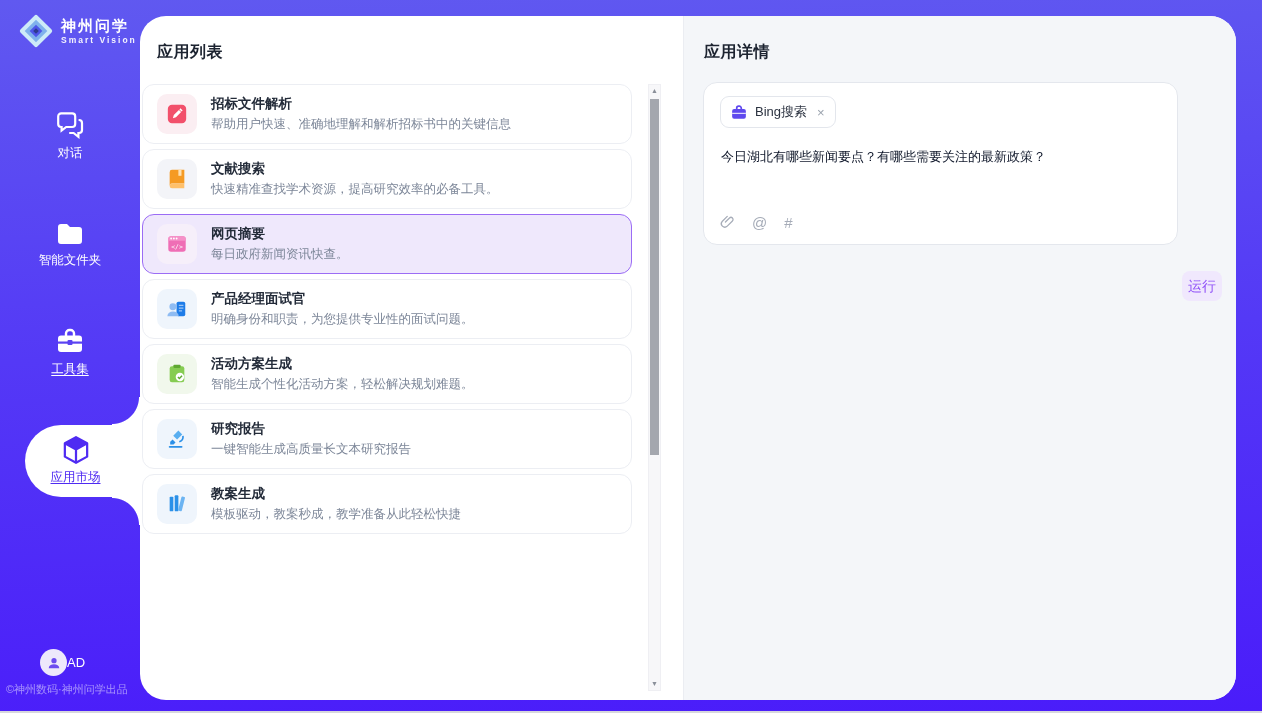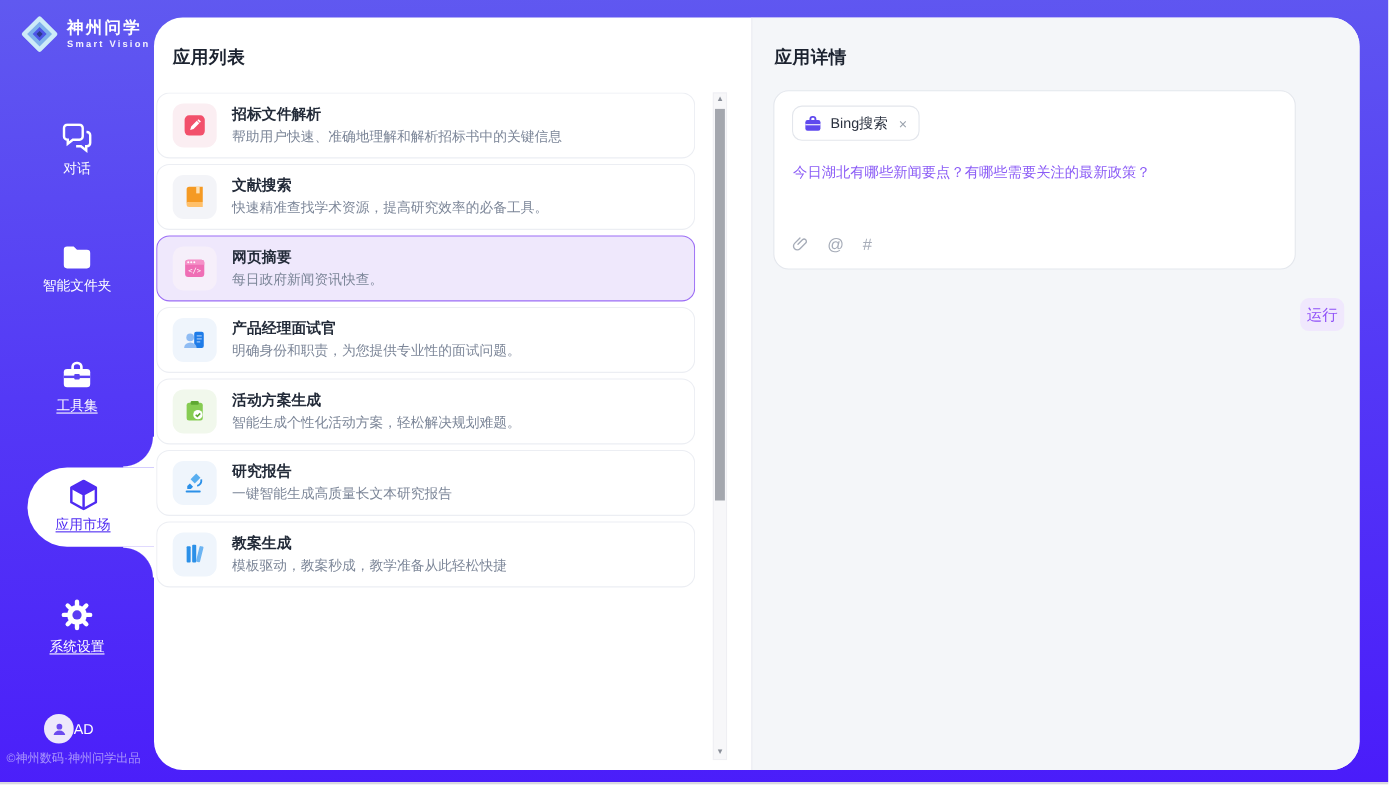--- a/index.html
+++ b/index.html
@@ -61,21 +61,21 @@
   .scroll-thumb{position:absolute;left:1px;top:14px;width:9px;height:356px;background:#A4A7AE;cursor:grab;}
   
   .detail-col{position:absolute;left:543px;top:0;right:0;height:100%;background:#F4F6F9;border-left:1px solid #EBEDF2;}
   .detail-card{position:absolute;left:19px;top:66px;width:475px;height:163px;background:#fff;border:1px solid #E4E7ED;border-radius:14px;box-sizing:border-box;}
   .tool-tag{
     position:absolute;left:16px;top:13px;display:inline-flex;align-items:center;gap:8px;
     padding:6px 10px;border:1px solid #E3E6EC;border-radius:9px;background:#fff;cursor:default;
   }
   .tool-tag .label{font-size:13px;color:#2b3240;}
   .tool-tag .close{font-size:13px;color:#9aa2ad;margin-left:2px;cursor:pointer;}
-  .prompt-text{position:absolute;left:17px;top:64px;right:16px;font-size:13px;color:#8b5cf6;line-height:19px;}
+  .prompt-text{position:absolute;left:17px;top:64px;right:16px;font-size:13px;color:#0f172a;line-height:19px;}
   .composer-icons{position:absolute;left:16px;bottom:13px;display:flex;align-items:center;gap:17px;color:#A6ACB8;}
   .composer-icons .glyph{font-size:15px;color:#A6ACB8;cursor:pointer;}
   .run-btn{
     position:absolute;right:14px;top:255px;height:30px;padding:0 6px;border:none;border-radius:8px;
     background:#F0E8FD;color:#9052F8;font-size:14px;line-height:30px;cursor:pointer;
     font-family:inherit;
   }
 </style>
 </head>
 <body>
@@ -129,33 +129,20 @@
 
     <div class="active-blob">
       <svg width="28" height="29" viewBox="0 0 24 26">
         <path d="M12 1l10 5.5v12L12 24 2 18.5v-12z" fill="none" stroke="#4F2BF2" stroke-width="2" stroke-linejoin="round"></path>
         <path d="M2 6.5l10 5.5 10-5.5M12 12v12" fill="none" stroke="#4F2BF2" stroke-width="2"></path>
         <path d="M12 1l10 5.5-10 5.5L2 6.5z" fill="#4F2BF2"></path>
       </svg>
       <span class="nav-label">应用市场</span>
     </div>
 
-    <div class="nav-item nav-settings">
-      <svg width="30" height="30" viewBox="0 0 30 30">
-        <g fill="#fff">
-          <rect x="13" y="1" width="4" height="28" rx="2"></rect>
-          <rect x="13" y="1" width="4" height="28" rx="2" transform="rotate(45 15 15)"></rect>
-          <rect x="13" y="1" width="4" height="28" rx="2" transform="rotate(90 15 15)"></rect>
-          <rect x="13" y="1" width="4" height="28" rx="2" transform="rotate(135 15 15)"></rect>
-          <circle cx="15" cy="15" r="9"></circle>
-        </g>
-        <circle cx="15" cy="15" r="4.2" fill="#5A3BF3"></circle>
-      </svg>
-      <span class="nav-label u">系统设置</span>
-    </div>
 
     <div class="user-row">
       <span class="avatar">
         <svg width="14" height="14" viewBox="0 0 24 24">
           <g fill="#6C4BEF">
               <circle cx="12" cy="8" r="4.5"></circle>
               <path d="M3 21a9 7 0 0118 0z"></path>
             </g>
         </svg>
       </span>

